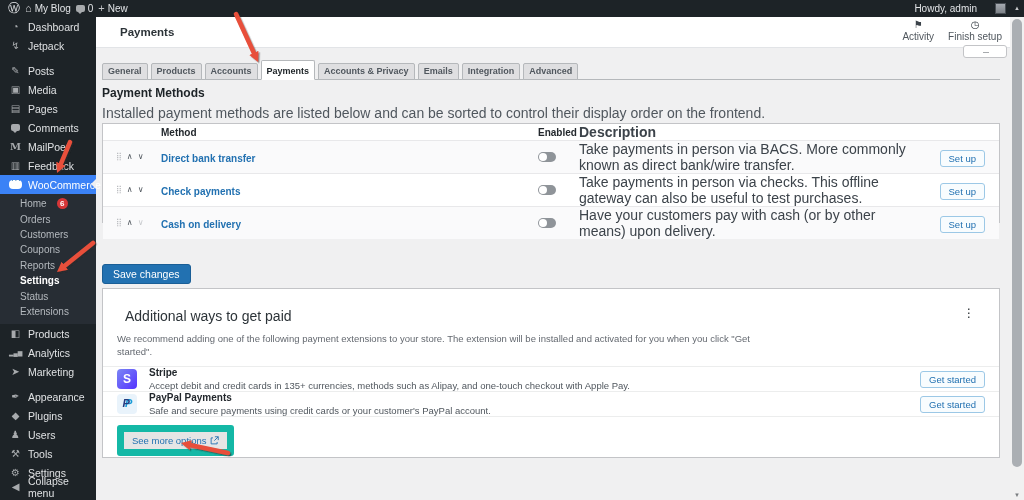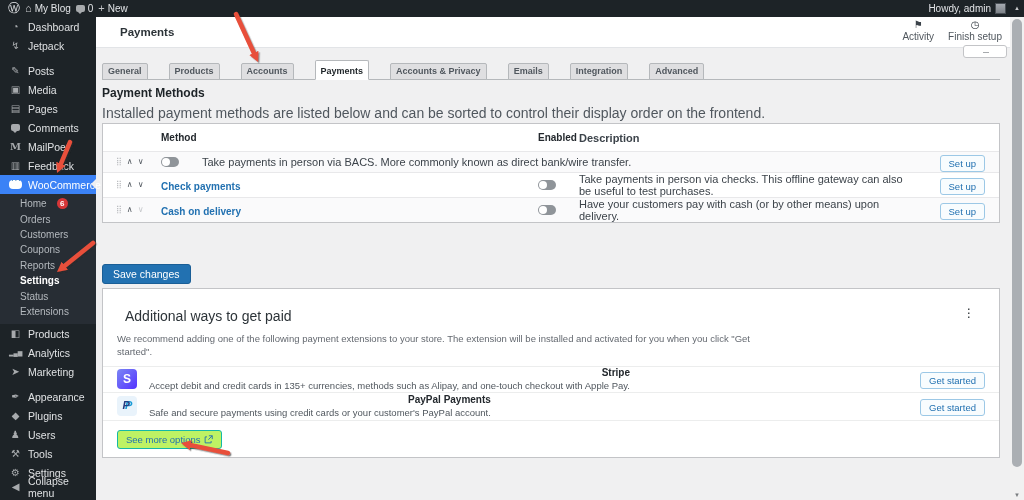--- a/index.html
+++ b/index.html
@@ -6,21 +6,21 @@
     font-family:"Liberation Sans","DejaVu Sans",sans-serif;background:#f0f0f1;}
   *{box-sizing:border-box;}
 
   
   .adminbar{position:absolute;left:0;top:0;width:1024px;height:17px;background:#1d2327;
     color:#e2e4e7;font-size:10px;display:flex;align-items:center;z-index:40;}
   .ab-left{display:flex;align-items:center;gap:5px;padding-left:8px;}
   .ab-item{display:flex;align-items:center;gap:3px;cursor:pointer;color:#e2e4e7;}
   .ab-ico{color:#c3c4c7;font-size:11px;line-height:1;}
   .wp-logo{font-size:12px;color:#e2e4e7;}
-  .ab-right{position:absolute;right:18px;top:0;height:17px;display:flex;align-items:center;gap:4px;}
+  .ab-right{position:absolute;right:18px;top:0;height:17px;display:flex;align-items:center;gap:18px;}
   .avatar{width:11px;height:11px;background:linear-gradient(#a5aab0,#7d8288);border:1px solid #494f55;}
   .bub{width:9px;height:7px;background:#a7aaad;border-radius:2px;position:relative;display:inline-block;}
   .bub::after{content:"";position:absolute;left:2px;bottom:-4px;border:2.5px solid transparent;border-top-color:#a7aaad;}
 
   
   .sidebar{position:absolute;left:0;top:17px;bottom:0;width:96px;background:#1d2327;z-index:30;}
   .sb-item{height:19px;display:flex;align-items:center;gap:6px;padding-left:9px;
     font-size:10.5px;color:#dfe1e3;cursor:pointer;position:relative;}
   .sb-ico{width:13px;flex:none;text-align:center;font-size:10px;color:#a7aaad;line-height:1;}
   .sb-ico.serif{font-family:"DejaVu Serif",serif;font-weight:bold;}
@@ -44,38 +44,38 @@
   .wc-header{position:absolute;left:0;top:0;width:100%;height:31px;background:#fff;border-bottom:1px solid #e2e4e7;}
   .wc-title{position:absolute;left:24px;top:9px;font-size:11.5px;font-weight:bold;color:#2c3338;}
   .hdr-actions{position:absolute;right:8px;top:3px;display:flex;gap:14px;}
   .hdr-act{display:flex;flex-direction:column;align-items:center;gap:1px;cursor:pointer;}
   .hdr-act .ico{font-size:10px;color:#3c434a;line-height:1;}
   .hdr-act .lbl{font-size:10px;color:#50575e;}
   .mini-box{position:absolute;left:867px;top:28px;width:44px;height:13px;background:#fff;
     border:1px solid #c3c4c7;border-radius:3px;z-index:5;}
   .mini-box::after{content:"";position:absolute;left:19px;top:6px;width:6px;height:1px;background:#a7aaad;}
 
-  .nav-tabs{position:absolute;left:6px;right:10px;top:42px;display:flex;gap:21px;align-items:flex-end;
+  .nav-tabs{position:absolute;left:6px;right:10px;top:42px;display:flex;gap:3px;align-items:flex-end;
     border-bottom:1px solid #b5b8bb;height:21px;}
   .tab{background:#dfdfe1;border:1px solid #b5b8bb;border-radius:2px 2px 0 0;margin-bottom:-1px;
     padding:2px 5px 3px;font-size:9px;font-weight:bold;color:#50575e;cursor:pointer;white-space:nowrap;}
   .tab.active{background:#fff;border-bottom-color:#fff;color:#1d2327;padding-top:5px;}
 
   .pm-title{position:absolute;left:6px;top:69px;font-size:12px;font-weight:bold;color:#1d2327;}
   .pm-desc{position:absolute;left:6px;top:88px;font-size:14px;color:#50575e;}
 
   .pm-table{position:absolute;left:6px;right:10px;top:106px;height:100px;background:#fff;
     border:1px solid #c3c4c7;display:flex;flex-direction:column;}
   .pm-head{height:27px;display:flex;align-items:center;font-size:10px;font-weight:bold;color:#23282d;}
   .pm-row{flex:1;display:flex;align-items:center;border-top:1px solid #e8e8ea;}
   .pm-row.alt{background:#fafafb;}
   .c-handle{width:58px;display:flex;align-items:center;gap:5px;padding-left:13px;flex:none;}
   .c-method{width:377px;flex:none;}
   .c-enabled{width:41px;flex:none;}
-  .c-desc{flex:1;padding-right:8px;font-size:11px;color:#3c434a;}
+  .c-desc{flex:1;padding-right:8px;font-size:14px;color:#3c434a;}
   .c-action{width:80px;flex:none;text-align:right;padding-right:14px;}
   .drag{font-size:8px;color:#b8babd;cursor:grab;line-height:1;}
   .caret{font-size:8px;color:#50575e;cursor:pointer;line-height:1;}
   .caret.dim{color:#c7c9cc;}
   .method-link{font-size:10px;font-weight:bold;color:#2271b1;cursor:pointer;}
   .toggle{width:18px;height:10px;border-radius:5px;background:#8f9499;display:inline-block;position:relative;cursor:pointer;}
   .knob{position:absolute;left:1px;top:1px;width:8px;height:8px;border-radius:50%;background:#fff;}
   .btn-light{background:#f8fcfe;border:1px solid #9cc8e6;color:#2271b1;font-size:9.5px;
     padding:2px 8px;border-radius:3px;cursor:pointer;font-family:inherit;}
   .save-btn{position:absolute;left:6px;top:247px;background:#2271b1;border:1px solid #1a5e96;color:#fff;
@@ -89,25 +89,25 @@
   .kebab{position:absolute;right:24px;top:18px;font-size:12px;color:#1d2327;cursor:pointer;line-height:1;}
   .prov{display:flex;align-items:center;gap:12px;padding:0 14px;border-top:1px solid #eceded;}
   .prov.stripe-row{height:39px;}
   .prov.paypal-row{height:42px;}
   .prov-ico{width:20px;height:20px;border-radius:4px;flex:none;display:flex;align-items:center;justify-content:center;}
   .prov-ico.stripe{background:linear-gradient(135deg,#7b86f4,#5433ff);color:#fff;font-weight:bold;font-size:12px;}
   .prov-ico.paypal{background:#e9f3fb;position:relative;}
   .pp{position:absolute;font-style:italic;font-weight:bold;font-size:11px;line-height:1;}
   .pp.pp-back{color:#179bd7;left:8px;top:4px;}
   .pp.pp-front{color:#253b80;left:5.5px;top:4px;}
-  .prov-name{font-size:10px;font-weight:bold;color:#23282d;text-align:right;}
+  .prov-name{font-size:10px;font-weight:bold;color:#23282d;}
   .prov-desc{font-size:9.5px;color:#50575e;margin-top:2px;}
   .prov-action{margin-left:auto;}
   .addl-foot{border-top:1px solid #eceded;padding:8px 14px;margin-top:auto;}
-  .btn-outline{background:#bef264;border:1px solid #14b8a6;color:#2271b1;font-size:9.5px;padding:3px 8px;
+  .btn-outline{background:#e5e5e5;border:7px solid #14b8a6;color:#2271b1;font-size:9.5px;padding:3px 8px;
     border-radius:3px;display:inline-flex;align-items:center;gap:4px;cursor:pointer;font-family:inherit;}
   .ext-ico{width:9px;height:9px;display:inline-block;}
 
   
   .scrollbar{position:absolute;right:0;top:0;width:14px;height:500px;z-index:60;background:#f1f1f1;}
   .sc-top{position:absolute;top:0;left:0;width:14px;height:17px;background:#1d2327;color:#c8cacc;
     font-size:6px;text-align:center;line-height:17px;}
   .sc-thumb{position:absolute;left:2px;top:19px;width:10px;height:448px;background:#abafb3;border-radius:5px;cursor:pointer;}
   .sc-down{position:absolute;bottom:2px;left:0;width:14px;color:#7a7d80;font-size:6px;text-align:center;cursor:pointer;}
 
@@ -285,20 +285,21 @@
       <span class="c-desc">Description</span>
       <span class="c-action"></span>
     </div>
 
     <div class="pm-row alt">
       <span class="c-handle">
         <span class="drag">⣿</span>
         <span class="caret">∧</span>
         <span class="caret">∨</span>
       </span>
+      <span class="c-method"><a class="method-link">Direct bank transfer</a></span>
       <span class="c-enabled"><span class="toggle"><span class="knob"></span></span></span>
       <span class="c-desc">Take payments in person via BACS. More commonly known as direct bank/wire transfer.</span>
       <span class="c-action"><button class="btn-light">Set up</button></span>
     </div>
 
     <div class="pm-row">
       <span class="c-handle">
         <span class="drag">⣿</span>
         <span class="caret">∧</span>
         <span class="caret">∨</span>

